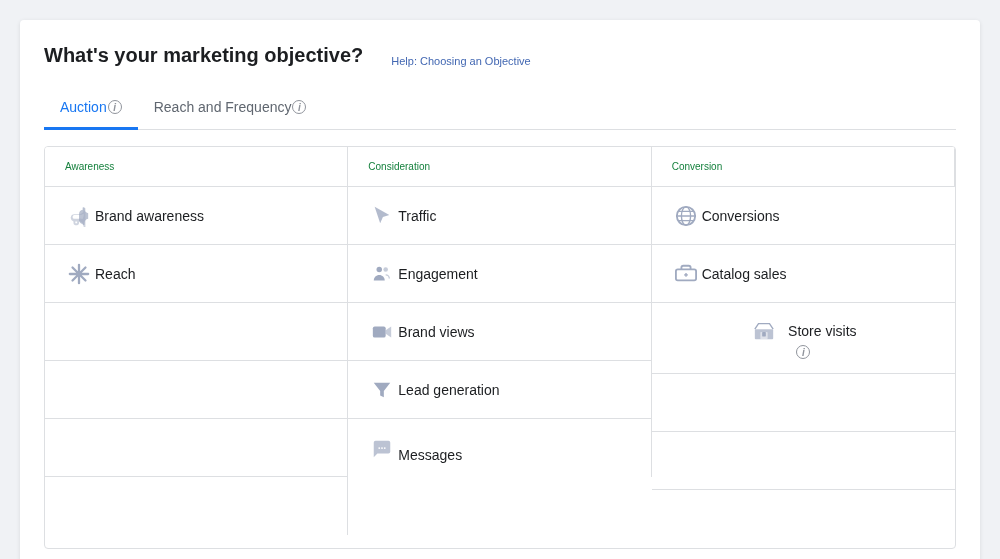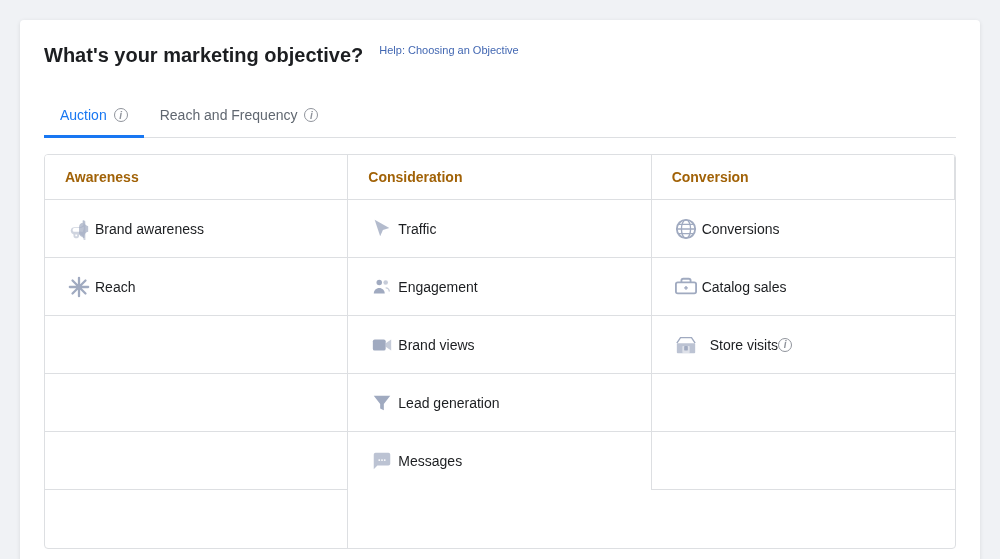--- a/index.html
+++ b/index.html
@@ -14,23 +14,23 @@
     }
     .container {
       background: #fff;
       border-radius: 4px;
       box-shadow: 0 1px 4px rgba(0,0,0,0.1);
       width: 960px;
       padding: 24px;
     }
     .page-title-row {
       display: flex;
-      align-items: flex-start;
-      margin-bottom: 28px;
-      gap: 16px;
+      align-items: flex-end;
+      margin-bottom: 20px;
+      gap: 28px;
     }
     .page-title {
       font-size: 20px;
       font-weight: 600;
       color: #1c1e21;
     }
     .help-link {
       font-size: 11px;
       color: #4267b2;
       text-decoration: none;
@@ -45,21 +45,21 @@
     }
     .tab {
       padding: 12px 16px;
       font-size: 14px;
       font-weight: 500;
       color: #606770;
       cursor: pointer;
       border-bottom: 3px solid transparent;
       display: flex;
       align-items: center;
-      gap: 7px;
+      gap: 1px;
       margin-bottom: -1px;
     }
     .tab.active {
       color: #1877f2;
       border-bottom: 3px solid #1877f2;
     }
     .tab .info-icon {
       width: 14px;
       height: 14px;
       border-radius: 50%;
@@ -76,23 +76,23 @@
     
     .grid-container {
       display: grid;
       grid-template-columns: 1fr 1fr 1fr;
       border: 1px solid #dddfe2;
       border-radius: 4px;
       overflow: hidden;
     }
     .grid-header {
       padding: 14px 20px;
-      font-size: 14px;
-      font-weight: 700;
-      color: #a16207;
+      font-size: 10px;
+      font-weight: 400;
+      color: #15803d;
       background: #fff;
       border-bottom: 1px solid #dddfe2;
     }
     .grid-header:not(:last-child) {
       border-right: 1px solid #dddfe2;
     }
     .grid-cell {
       padding: 14px 20px;
       border-bottom: 1px solid #dddfe2;
       display: flex;
@@ -129,20 +129,21 @@
     }
     .obj-icon svg {
       fill: #a0aac0;
     }
 
     .cell-with-info {
       display: flex;
       align-items: center;
       justify-content: flex-start;
       width: 100%;
+      flex-direction: column;
     }
     .cell-left {
       display: flex;
       align-items: center;
       gap: 10px;
     }
     .small-info {
       width: 14px;
       height: 14px;
       border-radius: 50%;
@@ -235,21 +236,21 @@
         <span>Brand views</span>
       </div>
       <div class="grid-cell">
         <span class="obj-icon">
           <svg width="22" height="22" viewBox="0 0 24 24" xmlns="http://www.w3.org/2000/svg">
             <path d="M3 4h18l-7 9v7l-4-2v-5L3 4z" fill="#a0aac0"></path>
           </svg>
         </span>
         <span>Lead generation</span>
       </div>
-      <div class="grid-cell" style="border-bottom:none;">
+      <div class="grid-cell" style="border-bottom:none;align-items:flex-end;">
         <span class="obj-icon">
           <svg width="22" height="22" viewBox="0 0 24 24" xmlns="http://www.w3.org/2000/svg">
             <path d="M21 15a2 2 0 0 1-2 2H7l-4 4V5a2 2 0 0 1 2-2h14a2 2 0 0 1 2 2z" fill="#a0aac0" opacity="0.7"></path>
             <circle cx="9" cy="11" r="1" fill="white"></circle>
             <circle cx="12" cy="11" r="1" fill="white"></circle>
             <circle cx="15" cy="11" r="1" fill="white"></circle>
           </svg>
         </span>
         <span>Messages</span>
       </div>

